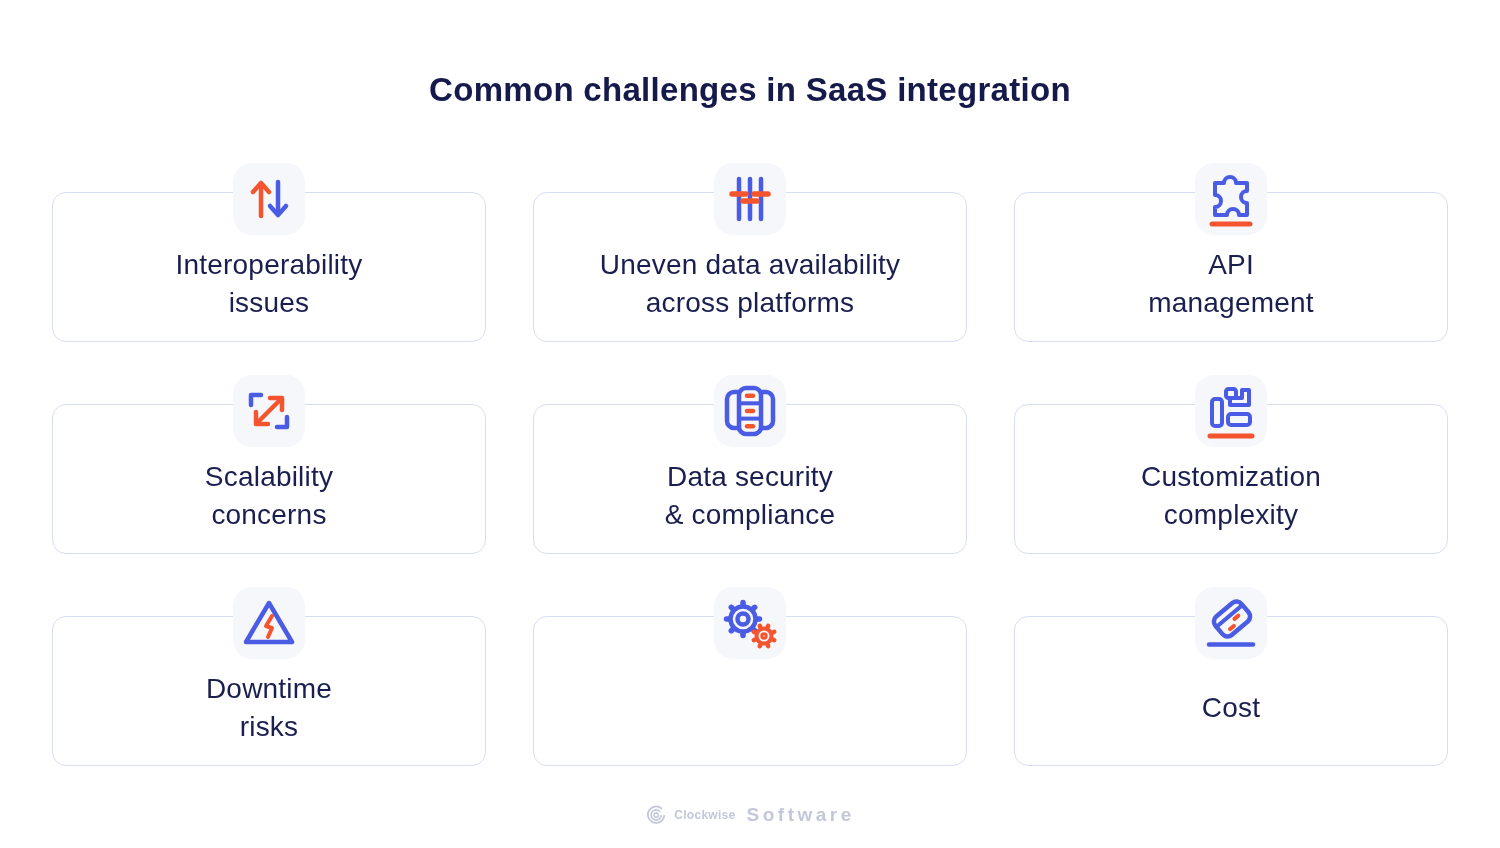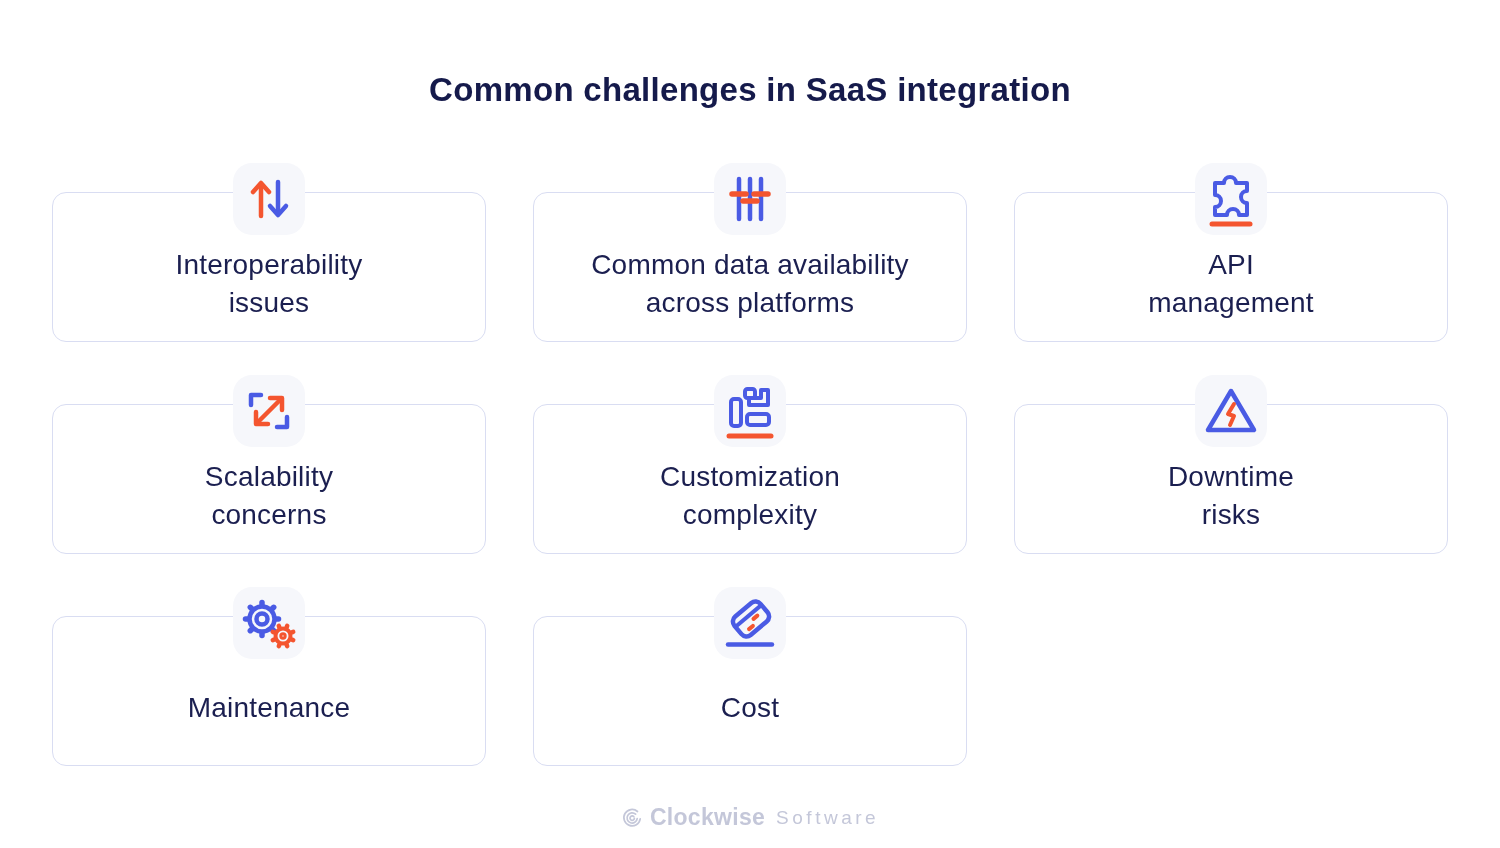--- a/index.html
+++ b/index.html
@@ -54,22 +54,22 @@
     letter-spacing:0.2px;
   }
   .footer {
     margin-top:38px;
     display:flex;
     align-items:center;
     justify-content:center;
     gap:7px;
     color:#c4c7d9;
   }
-  .footer .brand-bold { font-size:23px; font-weight:700; letter-spacing:0.3px; }
-  .footer .brand-light { font-size:19px; font-weight:400; letter-spacing:3.5px; margin-left:4px; }
+  .footer .brand-bold { font-size:12px; font-weight:700; letter-spacing:0.3px; }
+  .footer .brand-light { font-size:19px; font-weight:700; letter-spacing:3.5px; margin-left:4px; }
   svg { display:block; }
 </style>
 </head>
 <body>
 
 <div class="page">
 
   <div class="title">Common challenges in SaaS integration</div>
 
   <div class="grid">
@@ -94,21 +94,21 @@
         <svg width="72" height="72" viewBox="0 0 72 72" fill="none">
           <line x1="25" y1="16" x2="25" y2="56" stroke="#4a5be4" stroke-width="4.5" stroke-linecap="round"></line>
           <line x1="36" y1="16" x2="36" y2="56" stroke="#4a5be4" stroke-width="4.5" stroke-linecap="round"></line>
           <line x1="47" y1="16" x2="47" y2="56" stroke="#4a5be4" stroke-width="4.5" stroke-linecap="round"></line>
           <line x1="18" y1="31" x2="32" y2="31" stroke="#f4552f" stroke-width="5.5" stroke-linecap="round"></line>
           <line x1="29" y1="38" x2="43" y2="38" stroke="#f4552f" stroke-width="5.5" stroke-linecap="round"></line>
           <line x1="40" y1="31" x2="54" y2="31" stroke="#f4552f" stroke-width="5.5" stroke-linecap="round"></line>
         </svg>
       </div>
       <div class="card-label">
-        <div>Common data availability</div>
+        <div>Uneven data availability</div>
         <div>across platforms</div>
       </div>
     </div>
 
     <div class="card">
       <div class="icon-badge">
         <svg width="72" height="72" viewBox="0 0 72 72" fill="none">
           <path d="M20,20 h9 a6,6 0 1 1 12,0 h11 v8 a6,6 0 1 0 0,12 v12 h-8 a6,6 0 1 0 -12,0 h-12 v-8 a6,6 0 1 0 0,-12 z" stroke="#4a5be4" stroke-width="4" stroke-linejoin="round" fill="none"></path>
           <line x1="17" y1="61" x2="55" y2="61" stroke="#f4552f" stroke-width="5" stroke-linecap="round"></line>
         </svg>
@@ -128,20 +128,38 @@
           <polyline points="37,23 49,23 49,35" stroke="#f4552f" stroke-width="4.5" stroke-linecap="round" stroke-linejoin="round" fill="none"></polyline>
           <polyline points="35,49 23,49 23,37" stroke="#f4552f" stroke-width="4.5" stroke-linecap="round" stroke-linejoin="round" fill="none"></polyline>
         </svg>
       </div>
       <div class="card-label">
         <div>Scalability</div>
         <div>concerns</div>
       </div>
     </div>
 
+    <div class="card">
+      <div class="icon-badge">
+        <svg width="72" height="72" viewBox="0 0 72 72" fill="none">
+          <rect x="13" y="17" width="20" height="36" rx="7" stroke="#4a5be4" stroke-width="4.5" fill="none"></rect>
+          <rect x="39" y="17" width="20" height="36" rx="7" stroke="#4a5be4" stroke-width="4.5" fill="none"></rect>
+          <rect x="25" y="13" width="22" height="46" rx="7" stroke="#4a5be4" stroke-width="4.5" fill="#f6f7fb"></rect>
+          <line x1="25" y1="28.3" x2="47" y2="28.3" stroke="#4a5be4" stroke-width="4"></line>
+          <line x1="25" y1="43.6" x2="47" y2="43.6" stroke="#4a5be4" stroke-width="4"></line>
+          <line x1="33" y1="20.7" x2="39" y2="20.7" stroke="#f4552f" stroke-width="4.5" stroke-linecap="round"></line>
+          <line x1="33" y1="36" x2="39" y2="36" stroke="#f4552f" stroke-width="4.5" stroke-linecap="round"></line>
+          <line x1="33" y1="51.3" x2="39" y2="51.3" stroke="#f4552f" stroke-width="4.5" stroke-linecap="round"></line>
+        </svg>
+      </div>
+      <div class="card-label">
+        <div>Data security</div>
+        <div>&amp; compliance</div>
+      </div>
+    </div>
 
     <div class="card">
       <div class="icon-badge">
         <svg width="72" height="72" viewBox="0 0 72 72" fill="none">
           <rect x="17" y="24" width="10" height="27" rx="3" stroke="#4a5be4" stroke-width="4" fill="none"></rect>
           <rect x="31" y="14" width="10" height="9" rx="2.5" stroke="#4a5be4" stroke-width="4" fill="none"></rect>
           <path d="M54,15 v15 h-19 v-7 h12 v-8 z" stroke="#4a5be4" stroke-width="4" stroke-linejoin="round" fill="none"></path>
           <rect x="33" y="39" width="22" height="11" rx="3" stroke="#4a5be4" stroke-width="4" fill="none"></rect>
           <line x1="15" y1="61" x2="57" y2="61" stroke="#f4552f" stroke-width="5" stroke-linecap="round"></line>
         </svg>
@@ -188,21 +206,20 @@
             <line x1="45.4" y1="47.1" x2="39.8" y2="44.8"></line>
             <line x1="48.1" y1="44.4" x2="45.8" y2="38.8"></line>
             <line x1="51.9" y1="44.4" x2="54.2" y2="38.8"></line>
             <line x1="54.6" y1="47.1" x2="60.2" y2="44.8"></line>
           </g>
           <circle cx="50" cy="49" r="7.5" stroke="#f4552f" stroke-width="4" fill="#f6f7fb"></circle>
           <circle cx="50" cy="49" r="2.2" stroke="#f4552f" stroke-width="3" fill="none"></circle>
         </svg>
       </div>
       <div class="card-label">
-        <div>Maintenance</div>
       </div>
     </div>
 
     <div class="card">
       <div class="icon-badge">
         <svg width="72" height="72" viewBox="0 0 72 72" fill="none">
           <line x1="14" y1="57.5" x2="58" y2="57.5" stroke="#4a5be4" stroke-width="4.5" stroke-linecap="round"></line>
           <g transform="translate(37,32) rotate(-40)">
             <rect x="-17" y="-12" width="34" height="24" rx="6.5" stroke="#4a5be4" stroke-width="4.5" fill="#f6f7fb"></rect>
             <line x1="-16" y1="-4" x2="16" y2="-4" stroke="#4a5be4" stroke-width="4"></line>

